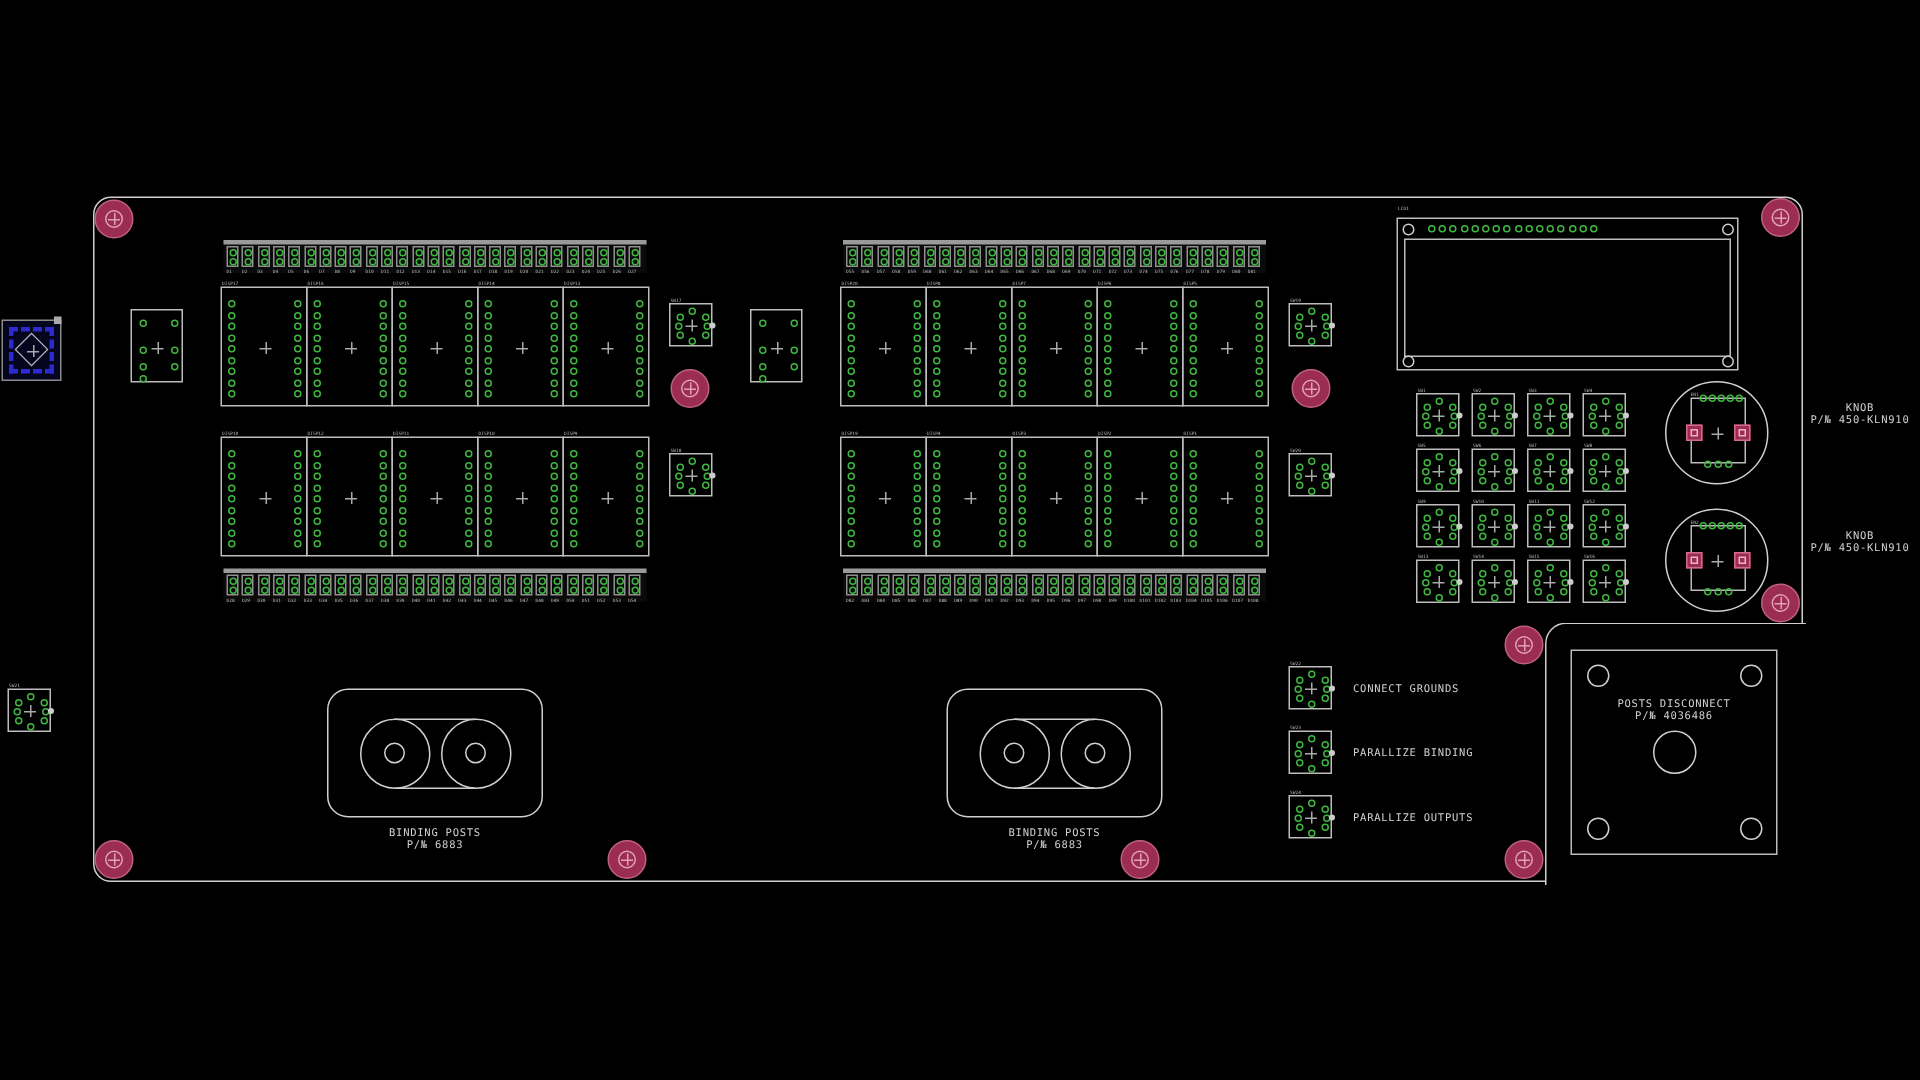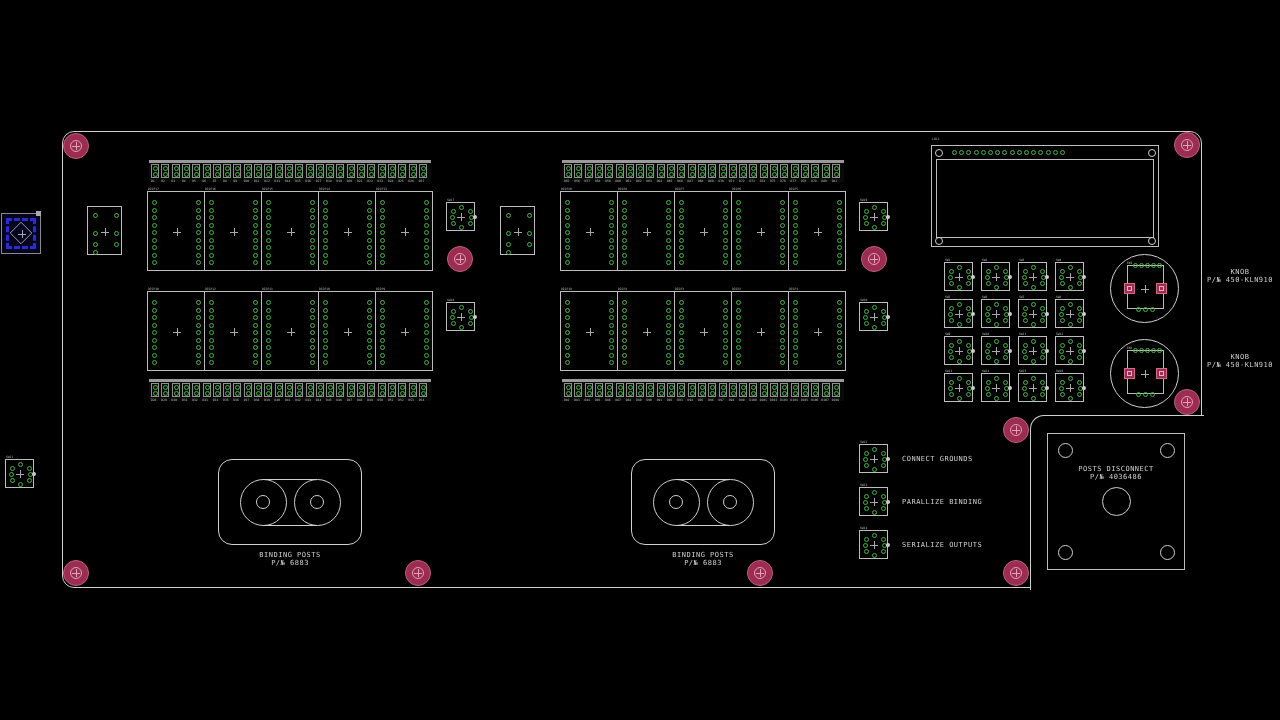--- a/index.html
+++ b/index.html
@@ -1388,21 +1388,21 @@
     <div>P/№ 450-KLN910</div>
   </div>
 <div class="label" style="left:1200px;top:353px;width:80px;line-height:8px">
     <div>KNOB</div>
     <div>P/№ 450-KLN910</div>
   </div>
 
 <div id="opt-sw"></div>
 <div class="label" style="left:902px;top:455px;text-align:left">CONNECT GROUNDS</div>
 <div class="label" style="left:902px;top:498px;text-align:left">PARALLIZE BINDING</div>
-<div class="label" style="left:902px;top:541px;text-align:left">SERIALIZE OUTPUTS</div>
+<div class="label" style="left:902px;top:541px;text-align:left">PARALLIZE OUTPUTS</div>
 
 <div class="abs" style="left:218px;top:459px;width:144px;height:86px;border:1px solid #cfcfcf;border-radius:14px;box-sizing:border-box">
   <div class="circle" style="left:21px;top:19px;width:47px;height:47px"></div>
   <div class="circle" style="left:75px;top:19px;width:47px;height:47px"></div>
   <div class="abs" style="left:44px;top:19px;width:54px;height:47px;border-top:1px solid #cfcfcf;border-bottom:1px solid #cfcfcf;box-sizing:border-box"></div>
   <div class="circle" style="left:37px;top:35px;width:14px;height:14px"></div>
   <div class="circle" style="left:91px;top:35px;width:14px;height:14px"></div>
 </div>
 <div class="label" style="left:218px;top:551px;width:144px;line-height:8px">
     <div>BINDING POSTS</div>

